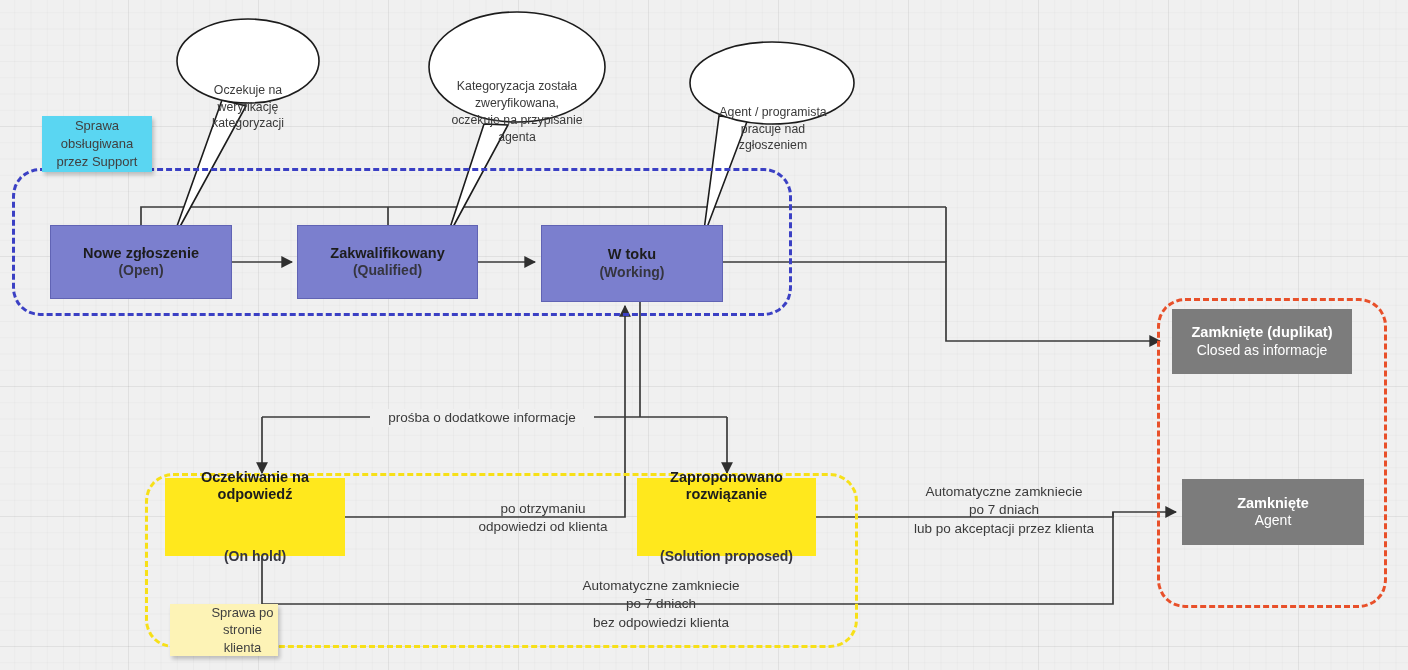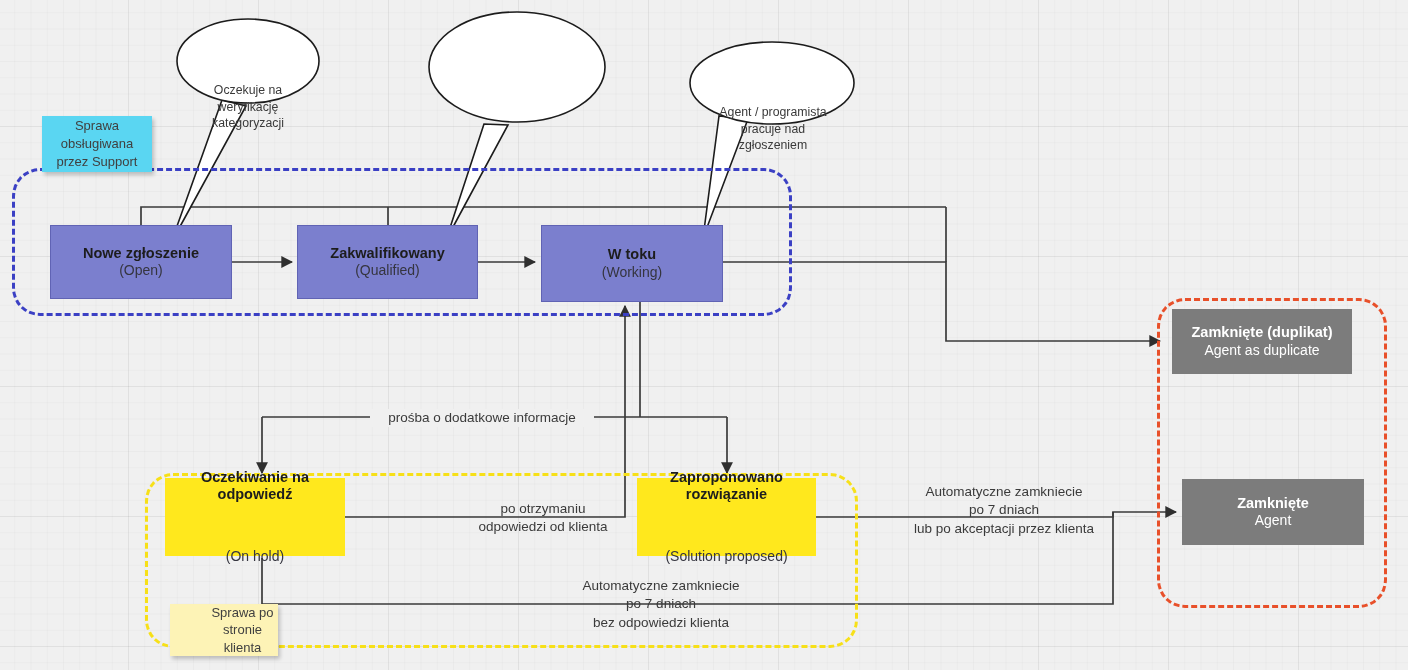--- a/index.html
+++ b/index.html
@@ -53,21 +53,21 @@
     position: absolute;
     box-sizing: border-box;
     display: flex;
     flex-direction: column;
     align-items: center;
     justify-content: center;
     text-align: center;
     line-height: 1.22;
   }
   .node .t1 { font-weight: bold; }
-  .node .t2 { font-weight: normal; }
+  .node .t2 { font-weight: bold; }
 
   .node-purple {
     background: #7b7fce;
     border: 1px solid #6063b4;
     color: #1d1d1d;
     font-size: 14.5px;
   }
   .node-purple .t2 { color: #35353f; font-size: 14px; }
 
   .node-yellow {
@@ -213,21 +213,21 @@
     <div class="t2">(On hold)</div>
   </div>
 
   <div class="node node-yellow" style="left:637px; top:478px; width:179px; height:78px;">
     <div class="t1" style="max-width:150px;">Zaproponowano rozwiązanie</div>
     <div class="t2">(Solution proposed)</div>
   </div>
 
   <div class="node node-gray" style="left:1172px; top:309px; width:180px; height:65px;">
     <div class="t1">Zamknięte (duplikat)</div>
-    <div class="t2">Agent as duplicate</div>
+    <div class="t2">Closed as informacje</div>
   </div>
 
   <div class="node node-gray" style="left:1182px; top:479px; width:182px; height:66px;">
     <div class="t1">Zamknięte</div>
     <div class="t2">Agent</div>
   </div>
 
   <div class="note note-cyan" style="left:42px; top:116px; width:110px; height:56px;">
     <span style="white-space:pre-line;">Sprawa
 obsługiwana
@@ -236,20 +236,24 @@
 
   <div class="note note-lightyellow" style="left:170px; top:604px; width:108px; height:52px;">
     <span style="white-space:pre-line;margin-left:37px;">Sprawa po
 stronie klienta</span>
   </div>
 
   <div class="callout-text" style="left:181px; top:34px; width:134px; height:56px;">Oczekuje na
 weryfikację
 kategoryzacji</div>
 
+  <div class="callout-text" style="left:433px; top:31px; width:168px; height:72px;">Kategoryzacja została
+zweryfikowana,
+oczekuje na przypisanie
+agenta</div>
 
   <div class="callout-text" style="left:697px; top:57px; width:152px; height:54px;">Agent / programista
 pracuje nad
 zgłoszeniem</div>
 
   <div class="edge-label" style="left:370px; top:409px; width:224px; background:#f0f0f0;">prośba o dodatkowe informacje</div>
 
   <div class="edge-label" style="left:458px; top:500px; width:170px;">po otrzymaniu
 odpowiedzi od klienta</div>
 

